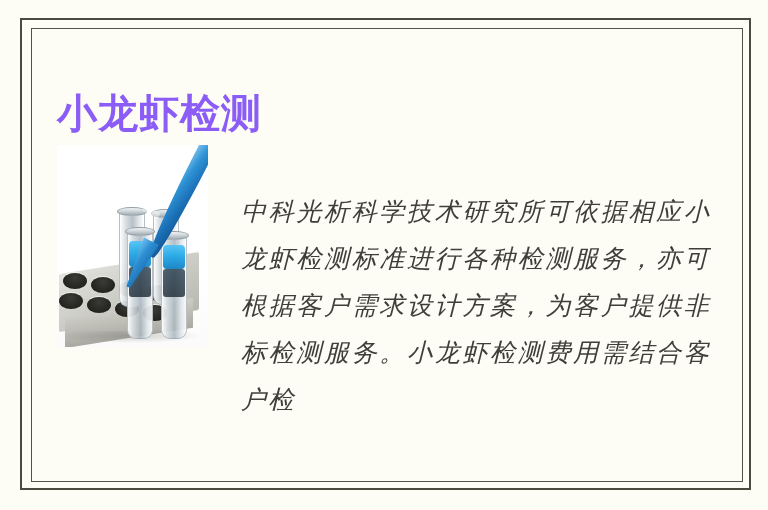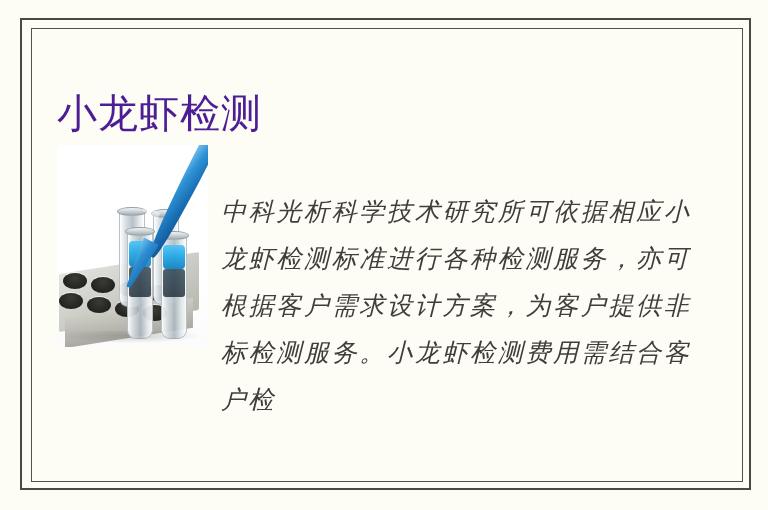--- a/index.html
+++ b/index.html
@@ -46,23 +46,23 @@
     height: 510px;
   }
 
   #page-title {
     position: absolute;
     left: 57px;
     top: 60px;
     font-size: 40px;
     line-height: 52px;
     letter-spacing: 1px;
-    color: #4c1d95;
+    color: #8b5cf6;
     font-family: "Liberation Sans", "DejaVu Sans", sans-serif;
-    font-weight: 400;
+    font-weight: 700;
     white-space: nowrap;
   }
 
   #article-row {
     position: absolute;
     left: 57px;
     top: 145px;
     width: 660px;
   }
 
@@ -181,21 +181,21 @@
   .liquid-dark {
     position: absolute;
     border-radius: 3px;
     background: linear-gradient(180deg, #243b4a 0%, #16242f 100%);
     opacity: 0.78;
   }
 
   
   #article-text {
     position: absolute;
-    left: 164px;
+    left: 184px;
     top: 18px;
     width: 470px;
     font-family: Liberation Sans, sans-serif;
     font-size: 25px;
     line-height: 47px;
     letter-spacing: 2.2px;
     color: #3f3f3a;
     font-style: italic;
     font-weight: 400;
     text-align: justify;

